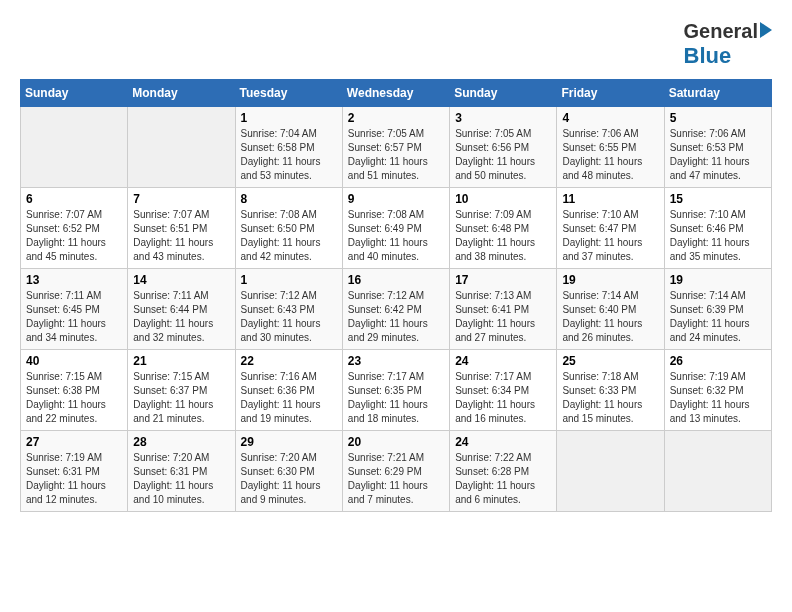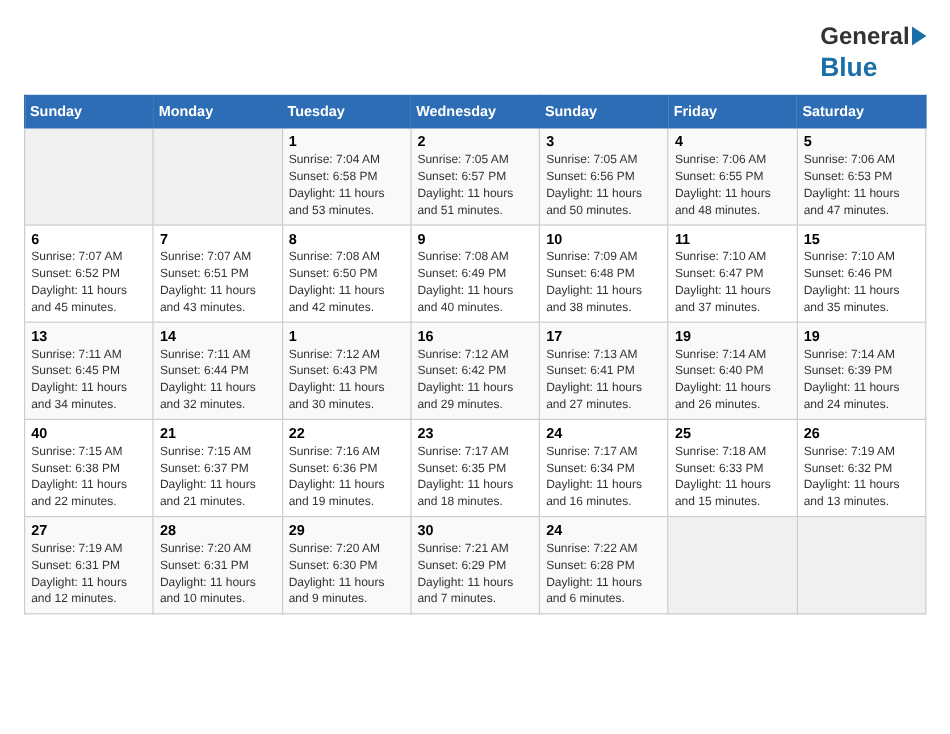--- a/index.html
+++ b/index.html
@@ -253,21 +253,21 @@
         </td>
         <td>
           <span class="day-number">28</span>
           <div class="day-info">Sunrise: 7:20 AM<br>Sunset: 6:31 PM<br>Daylight: 11 hours and 10 minutes.</div>
         </td>
         <td>
           <span class="day-number">29</span>
           <div class="day-info">Sunrise: 7:20 AM<br>Sunset: 6:30 PM<br>Daylight: 11 hours and 9 minutes.</div>
         </td>
         <td>
-          <span class="day-number">30</span>
+          <span class="day-number">20</span>
           <div class="day-info">Sunrise: 7:21 AM<br>Sunset: 6:29 PM<br>Daylight: 11 hours and 7 minutes.</div>
         </td>
         <td>
           <span class="day-number">24</span>
           <div class="day-info">Sunrise: 7:22 AM<br>Sunset: 6:28 PM<br>Daylight: 11 hours and 6 minutes.</div>
         </td>
         <td class="empty-cell"></td>
         <td class="empty-cell"></td>
       </tr>
     </tbody>

